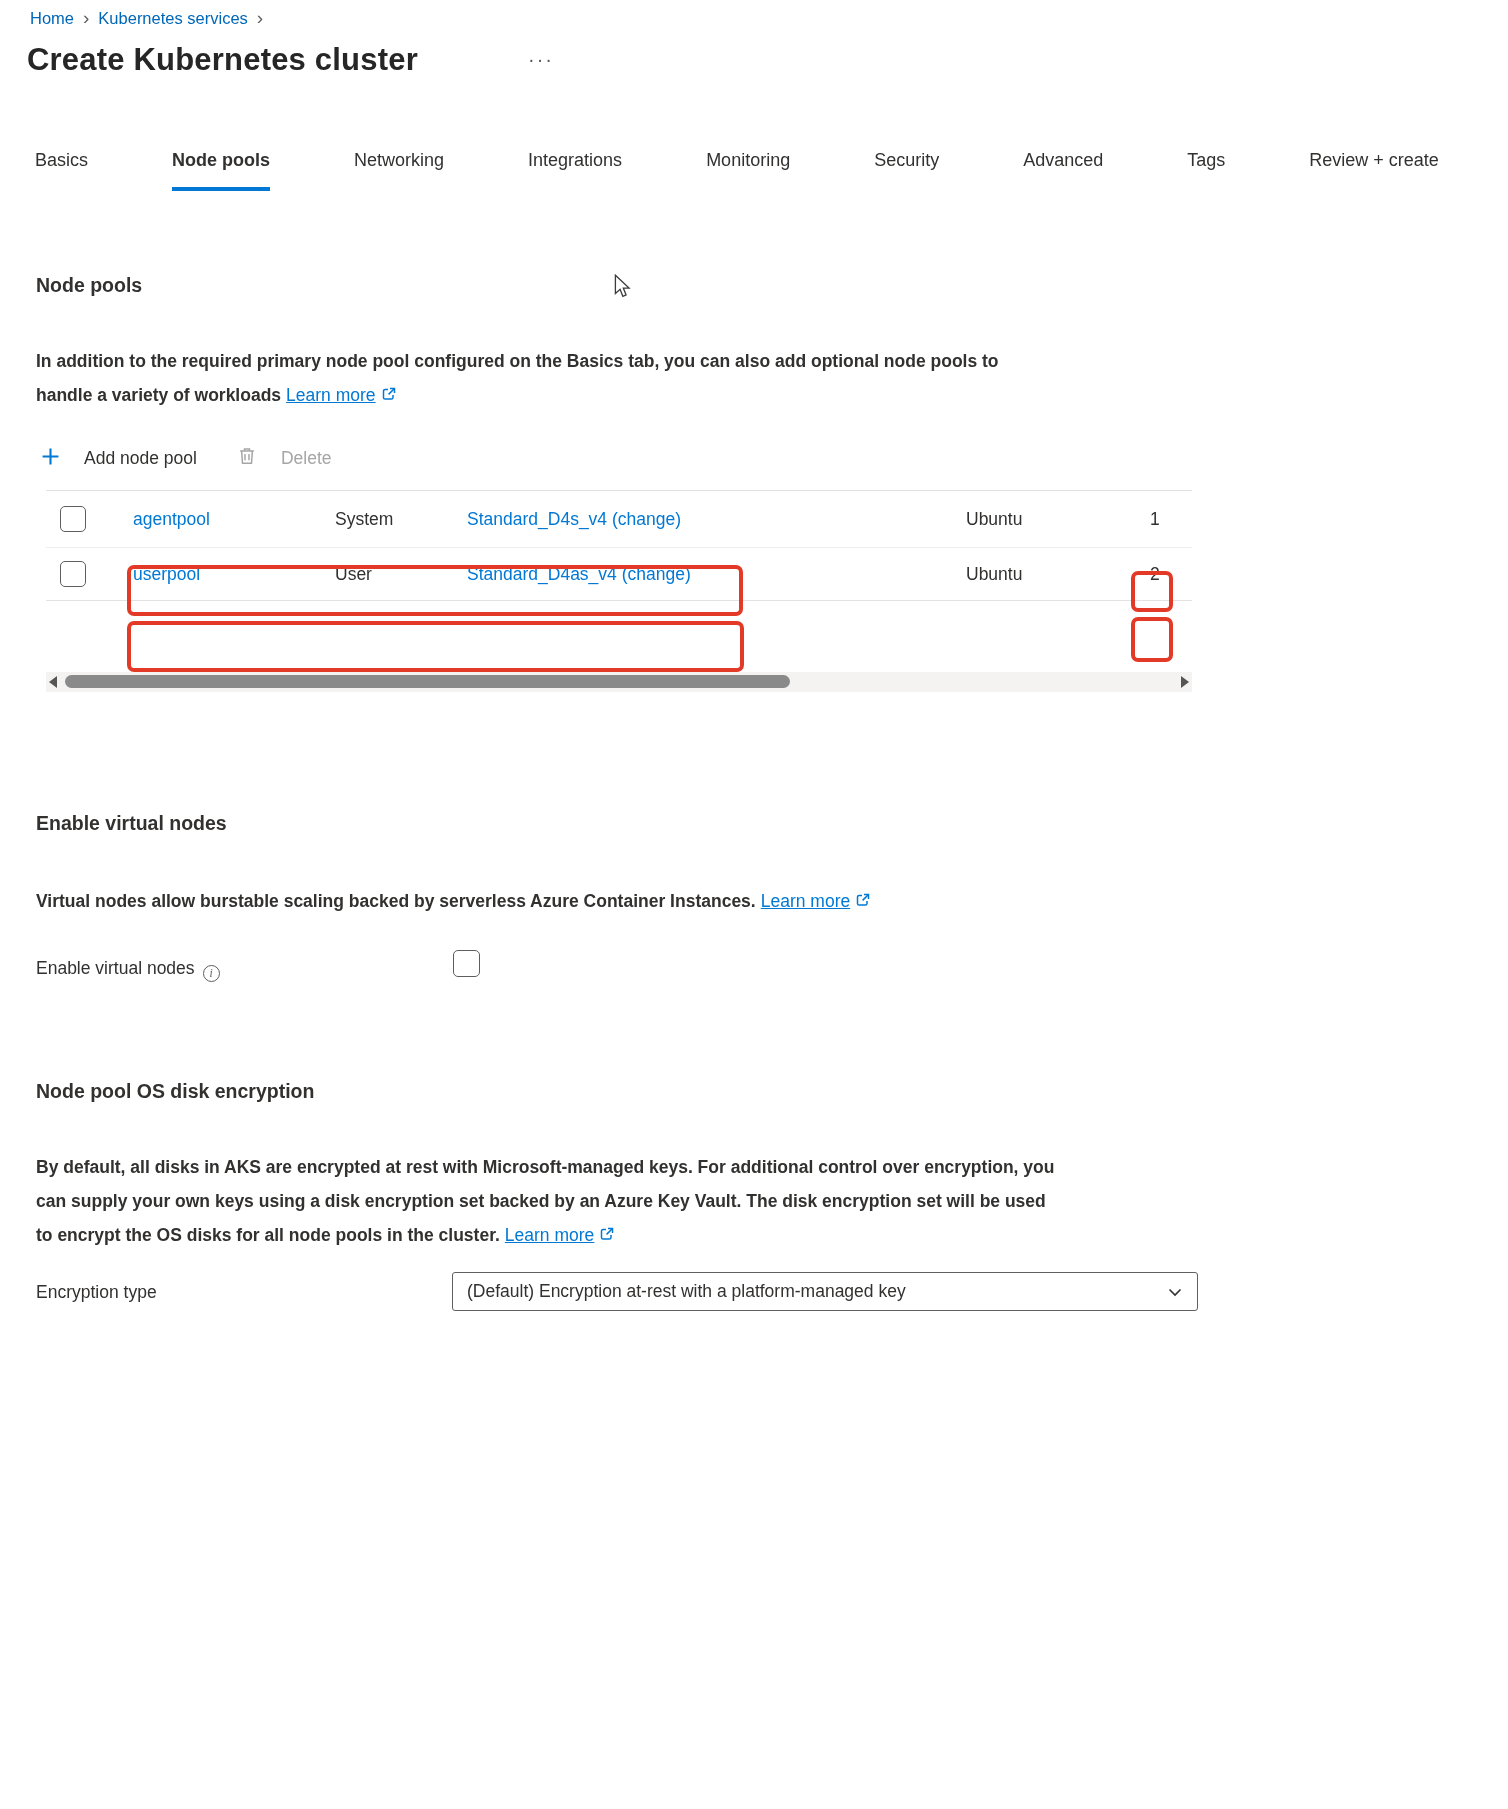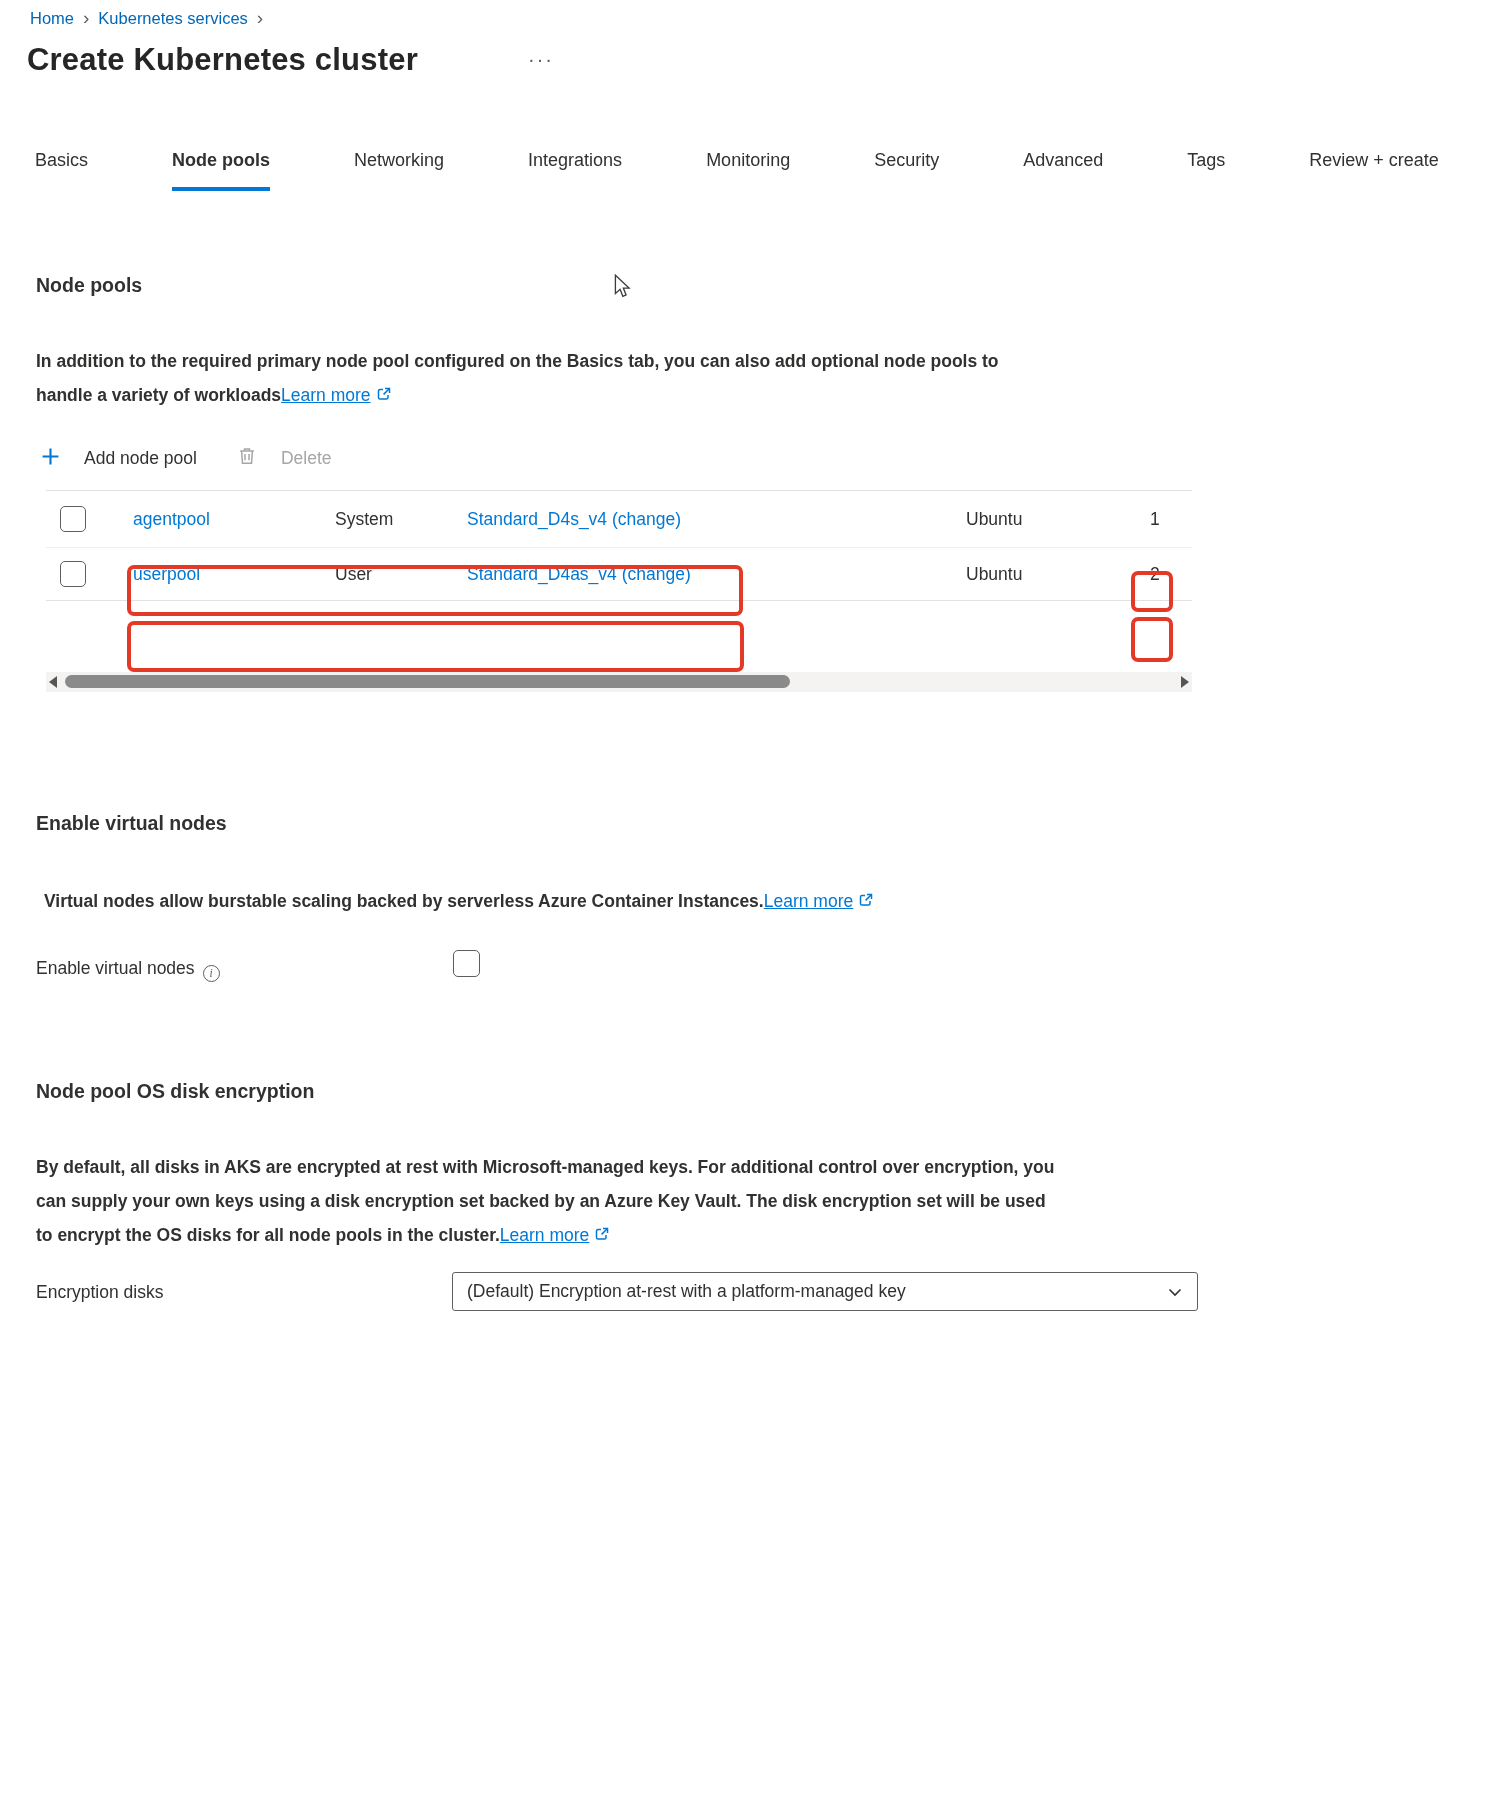--- a/index.html
+++ b/index.html
@@ -22,21 +22,21 @@
   
   .tabs { left:35px; top:150px; display:flex; gap:84px; font-size:18px; }
   .tab { padding-bottom:16px; cursor:pointer; color:#323130; white-space:nowrap; border-bottom:4px solid transparent; }
   .tab.selected { font-weight:700; border-bottom-color:#0078d4; }
 
   
   .section-heading { font-size:19.5px; font-weight:700; color:#323130; }
   .para { font-size:17.5px; line-height:34px; color:#323130; }
   .pre { white-space:pre-line;font-weight:bold; }
   .link { color:#0078d4; cursor:pointer; }
-  .learn-more { color:#0078d4; text-decoration:underline; cursor:pointer; }
+  .learn-more { color:#0078d4; text-decoration:underline; cursor:pointer; margin-left:5px; }
   .ext-icon { display:inline-block; vertical-align:-1px; margin-left:5px; }
 
   
   .toolbar { left:41px; top:446px; display:flex; align-items:center; font-size:17.5px; }
   .tb-btn { display:flex; align-items:center; gap:24px; cursor:pointer; }
   .tb-btn.disabled { color:#a6a6a6; cursor:default; }
   .tb-gap { width:40px; }
 
   
   .np-table { left:46px; top:490px; width:1146px; border-top:1px solid #e4e2e0; }
@@ -162,21 +162,21 @@
   <div class="hs-arrow hs-right"></div>
 </div>
 
 <div class="anno" style="left:127px; top:565px; width:616px; height:51px;"></div>
 <div class="anno" style="left:127px; top:621px; width:617px; height:51px;"></div>
 <div class="anno" style="left:1131px; top:571px; width:42px; height:41px;"></div>
 <div class="anno" style="left:1131px; top:617px; width:42px; height:45px;"></div>
 
 <div class="abs section-heading" style="left:36px; top:812px;">Enable virtual nodes</div>
 
-<div class="abs para" style="left:44px; top:884px; width:1160px;">
+<div class="abs para" style="left:36px; top:884px; width:1160px;">
   <span class="pre">Virtual nodes allow burstable scaling backed by serverless Azure Container Instances.</span><span class="learn-more">Learn more</span><span class="ext-icon"><svg width="16" height="16" viewBox="0 0 16 16" fill="none" stroke="#0078d4" stroke-width="1.5">
         <path d="M7 3.5H4.1c-.9 0-1.6.7-1.6 1.6v6.3c0 .9.7 1.6 1.6 1.6h6.3c.9 0 1.6-.7 1.6-1.6V9"></path>
         <path d="M9 2.5h4.5V7"></path>
         <path d="M13.2 2.8L7.6 8.4"></path>
       </svg></span>
 </div>
 
 <div class="abs label-17" style="left:36px; top:958px;">
   <span>Enable virtual nodes</span><span class="info-icon">i</span>
 </div>
@@ -187,21 +187,21 @@
 <div class="abs para" style="left:36px; top:1150px; width:1180px;">
   <span class="pre">By default, all disks in AKS are encrypted at rest with Microsoft-managed keys. For additional control over encryption, you
 can supply your own keys using a disk encryption set backed by an Azure Key Vault. The disk encryption set will be used
 to encrypt the OS disks for all node pools in the cluster.</span><span class="learn-more">Learn more</span><span class="ext-icon"><svg width="16" height="16" viewBox="0 0 16 16" fill="none" stroke="#0078d4" stroke-width="1.5">
         <path d="M7 3.5H4.1c-.9 0-1.6.7-1.6 1.6v6.3c0 .9.7 1.6 1.6 1.6h6.3c.9 0 1.6-.7 1.6-1.6V9"></path>
         <path d="M9 2.5h4.5V7"></path>
         <path d="M13.2 2.8L7.6 8.4"></path>
       </svg></span>
 </div>
 
-<div class="abs label-17" style="left:36px; top:1282px;">Encryption disks</div>
+<div class="abs label-17" style="left:36px; top:1282px;">Encryption type</div>
 <div class="abs dropdown">
   <span>(Default) Encryption at-rest with a platform-managed key</span>
   <span style="display:inline-flex;">
       <svg width="16" height="16" viewBox="0 0 16 16" fill="none" stroke="#323130" stroke-width="1.6">
         <path d="M2.5 5.5l5.5 5.5 5.5-5.5"></path>
       </svg>
     </span>
 </div>
 
 <div class="btn btn-secondary" id="btn-previous">Previous</div>

